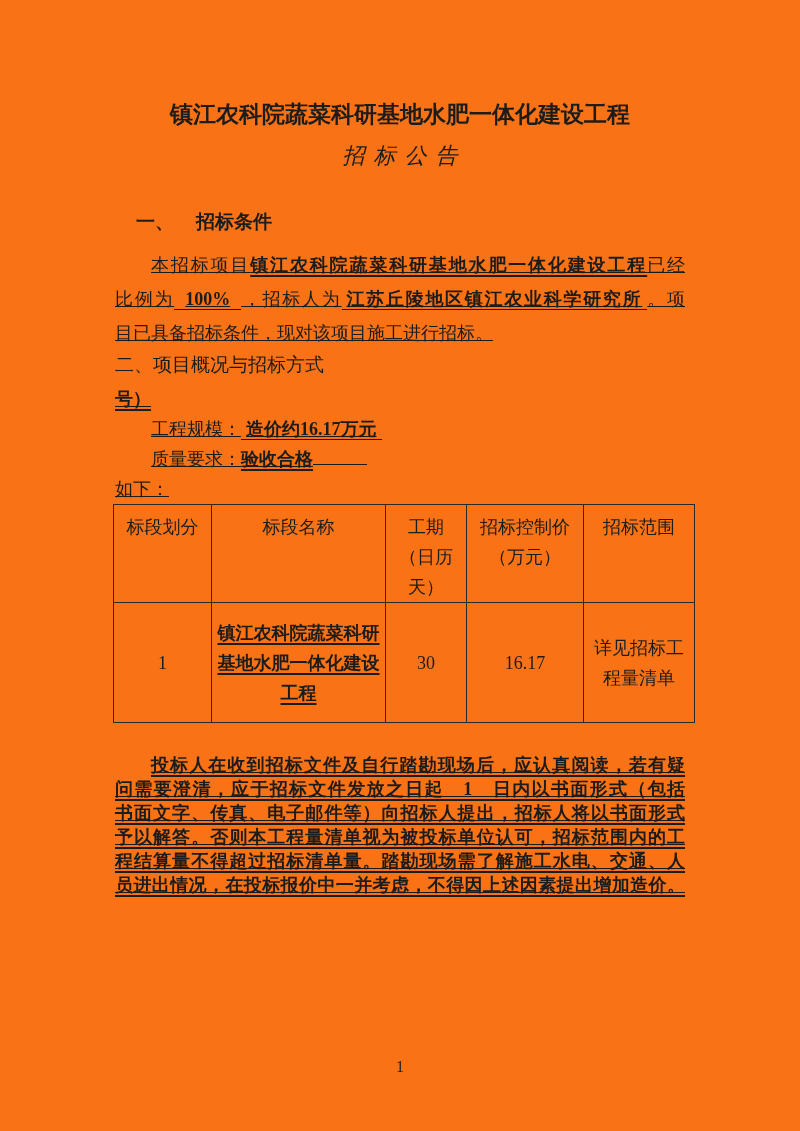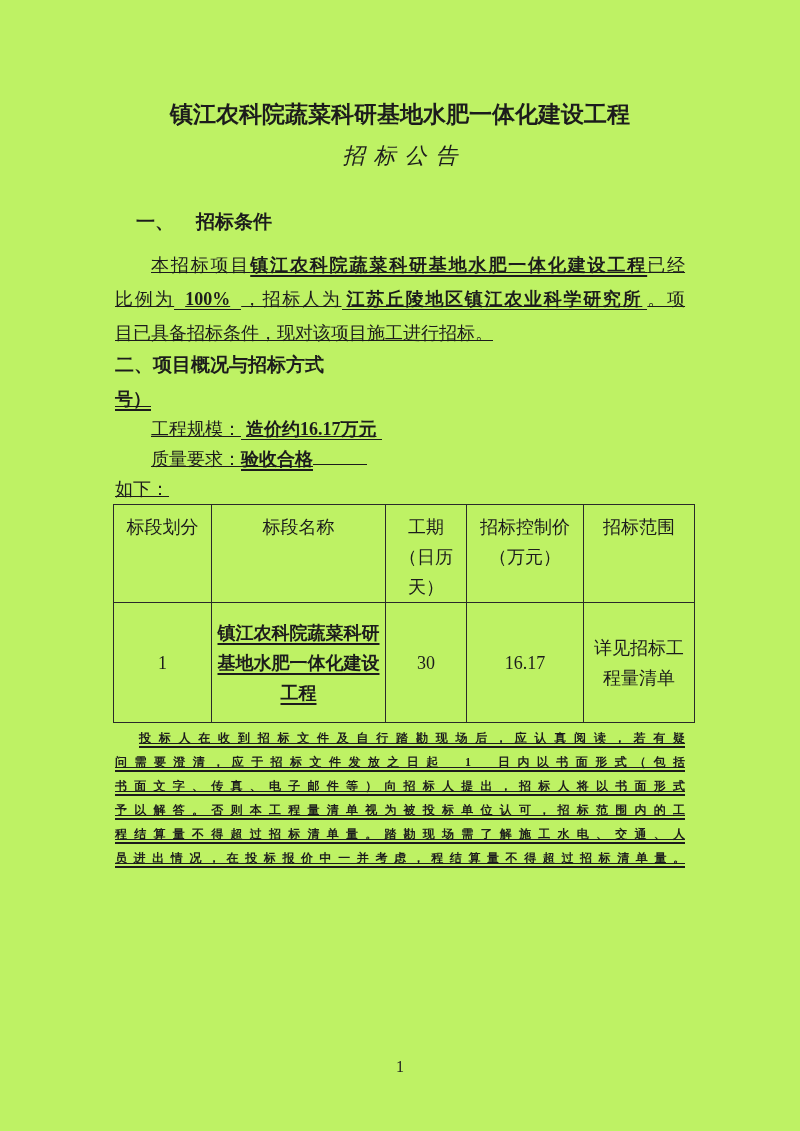--- a/index.html
+++ b/index.html
@@ -3,36 +3,36 @@
 <meta charset="utf-8">
 <style>
   * { margin:0; padding:0; box-sizing:border-box; }
   html,body { background:#ffffff; }
   body {
     width:800px; height:1131px;
     font-family:"Liberation Serif","DejaVu Serif",serif;
     color:#1c1c1c;
     position:relative;
   }
-  .page { width:800px; height:1131px; background:#bef264; position:relative; overflow:hidden; }
+  .page { width:800px; height:1131px; background:#f97316; position:relative; overflow:hidden; }
   .content { width:570px; margin:0 auto 0 115px; }
 
   .title {
     padding-top:101px;
     font-size:23px; font-weight:700; text-align:center; line-height:28px;
   }
   .subtitle {
     margin-top:13px;
     font-size:22px; font-weight:400; text-align:center; line-height:27px;
     letter-spacing:9px; text-indent:9px;font-style:italic;
   }
 
   .h1 { margin-top:40px; font-size:19px; font-weight:700; line-height:25px; padding-left:21px; }
   .h1 .hsep { display:inline-block; width:22px; }
-  .h2 { margin-top:2px; font-size:19px; font-weight:700; line-height:25px; }
+  .h2 { margin-top:2px; font-size:19px; font-weight:400; line-height:25px; }
 
   .para { font-size:18px; }
   .para1 { margin-top:14px; line-height:34px; }
   .sec2-lines { margin-top:7px; line-height:30px; }
 
   .line { white-space:nowrap;text-decoration:underline; }
   .line.fill { white-space:normal; text-align:justify; text-align-last:justify; }
   .line.ind { text-indent:2em; }
 
   .b { font-weight:700; }
@@ -52,21 +52,21 @@
     border:1.5px solid #2a2a2a;
     text-align:center; vertical-align:middle;
     padding:0 4px;
   }
   tr.hdr td { height:94px; vertical-align:top; padding-top:7px; line-height:30px; font-weight:400; }
   tr.bodyrow td { height:120px; line-height:30px; }
   td.c-name { padding:0 12px; }
   td.c-scope { padding:0 14px; }
   .tline { line-height:30px; }
 
-  .notice { margin-top:3px; line-height:24px; font-size:12px; }
+  .notice { margin-top:30px; line-height:24px; font-size:18px; }
   .notice .line { margin:0; }
 
   .page-num {
     position:absolute; top:1058px; left:0; width:800px;
     text-align:center; font-size:16px; color:#222;
   }
 </style>
 </head>
 <body>
 
@@ -131,19 +131,19 @@
       </tr>
     </tbody>
       </table>
 
     <div class="para notice">
         <div class="line fill ind"><span class="b ul">投标人在收到招标文件及自行踏勘现场后，应认真阅读，若有疑</span></div>
         <div class="line fill"><span class="b ul">问需要澄清，应于招标文件发放之日起　1　日内以书面形式（包括</span></div>
         <div class="line fill"><span class="b ul">书面文字、传真、电子邮件等）向招标人提出，招标人将以书面形式</span></div>
         <div class="line fill"><span class="b ul">予以解答。否则本工程量清单视为被投标单位认可，招标范围内的工</span></div>
         <div class="line fill"><span class="b ul">程结算量不得超过招标清单量。踏勘现场需了解施工水电、交通、人</span></div>
-        <div class="line fill"><span class="b ul">员进出情况，在投标报价中一并考虑，程结算量不得超过招标清单量。</span></div>
+        <div class="line fill"><span class="b ul">员进出情况，在投标报价中一并考虑，不得因上述因素提出增加造价。</span></div>
       </div>
 
   </div>
 
   <div class="page-num">1</div>
 </div>
 
 </body></html>

